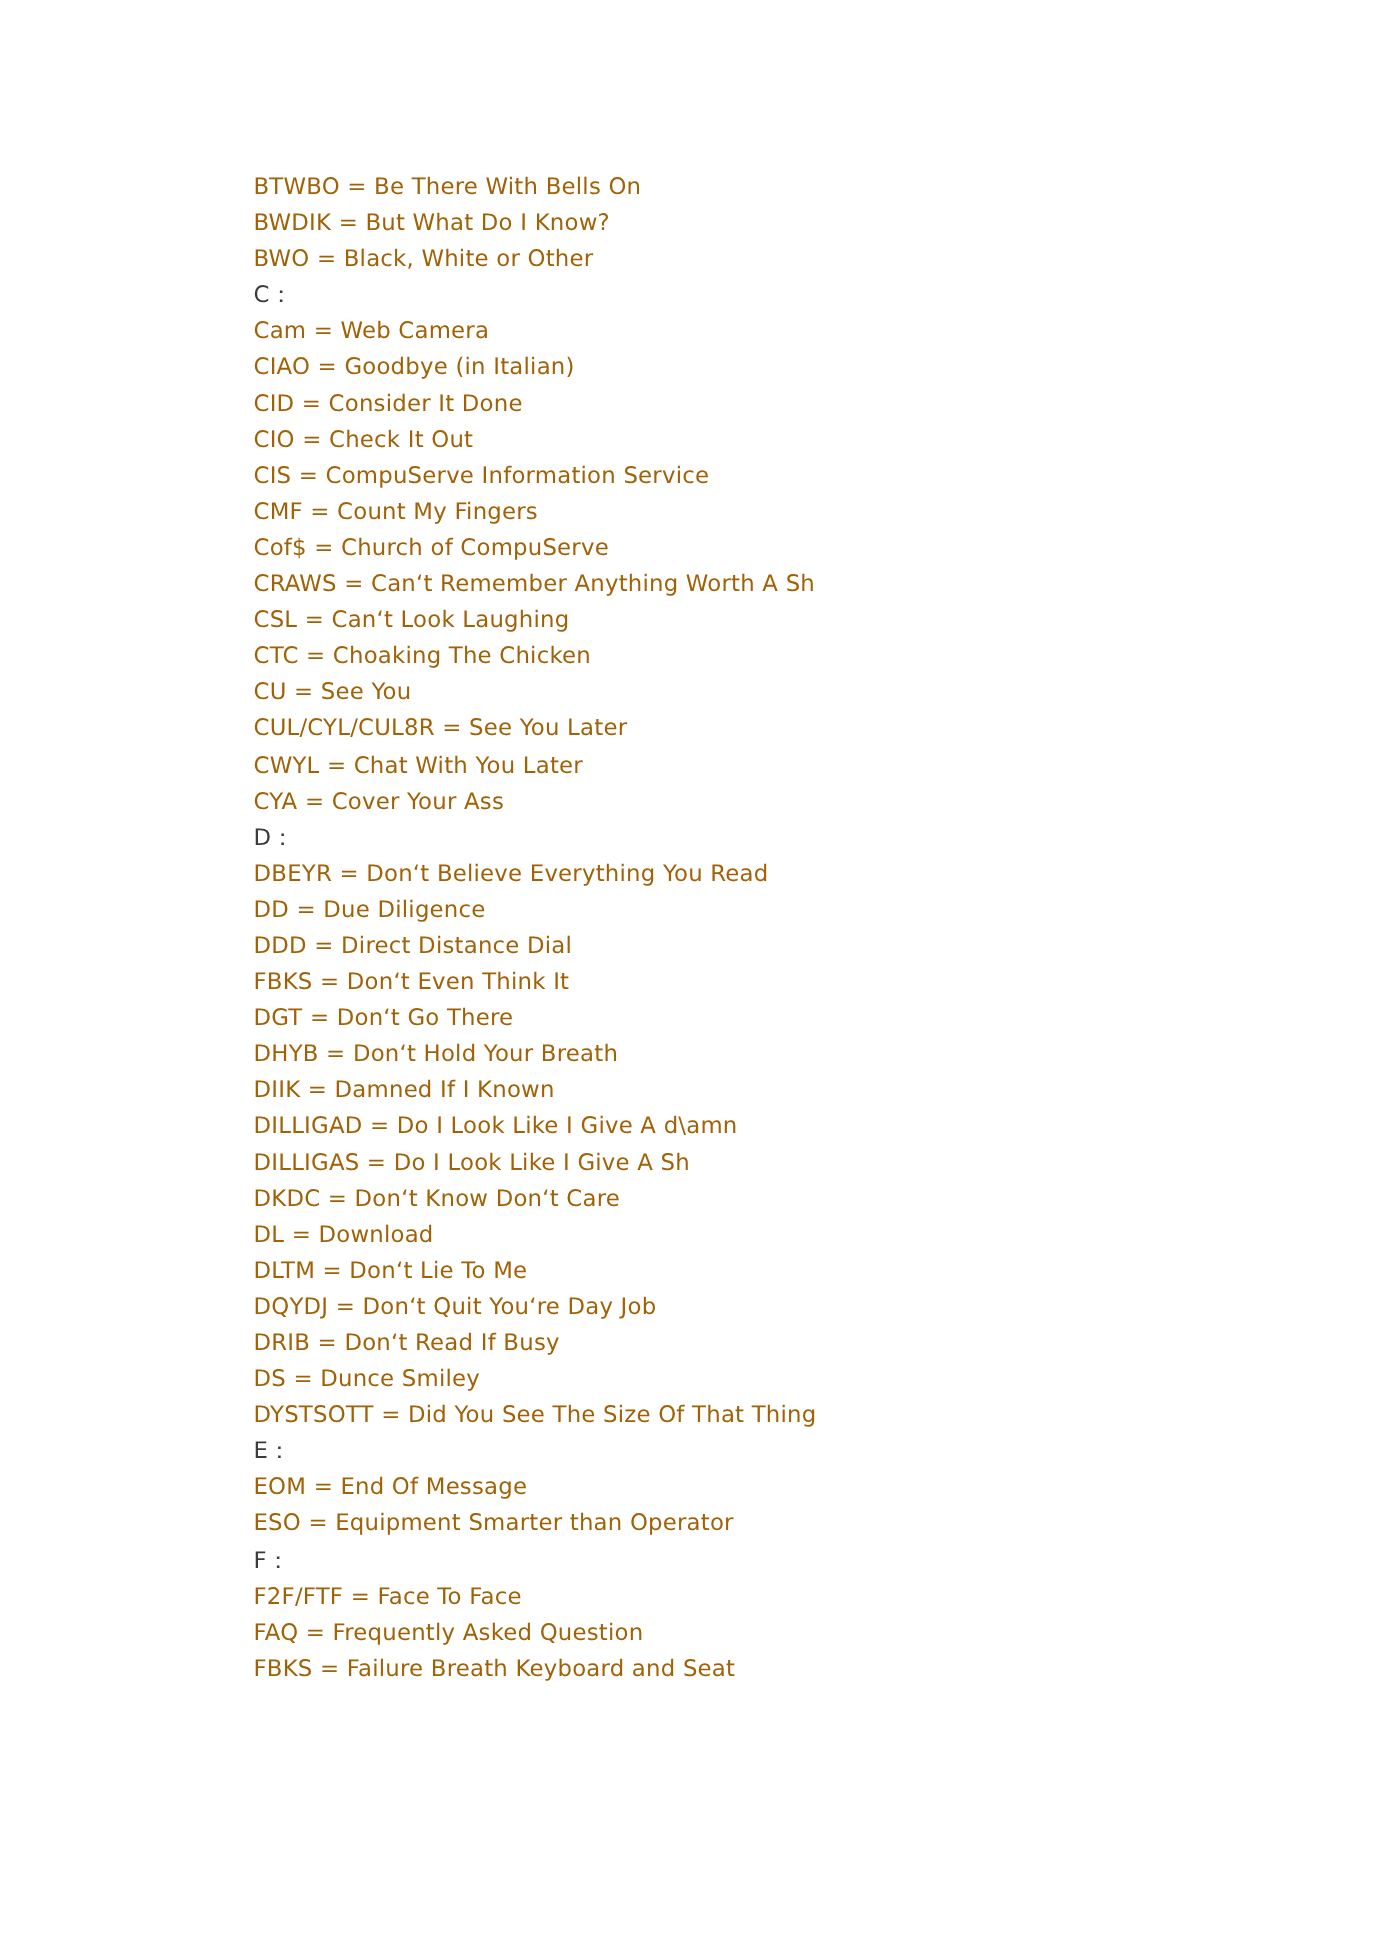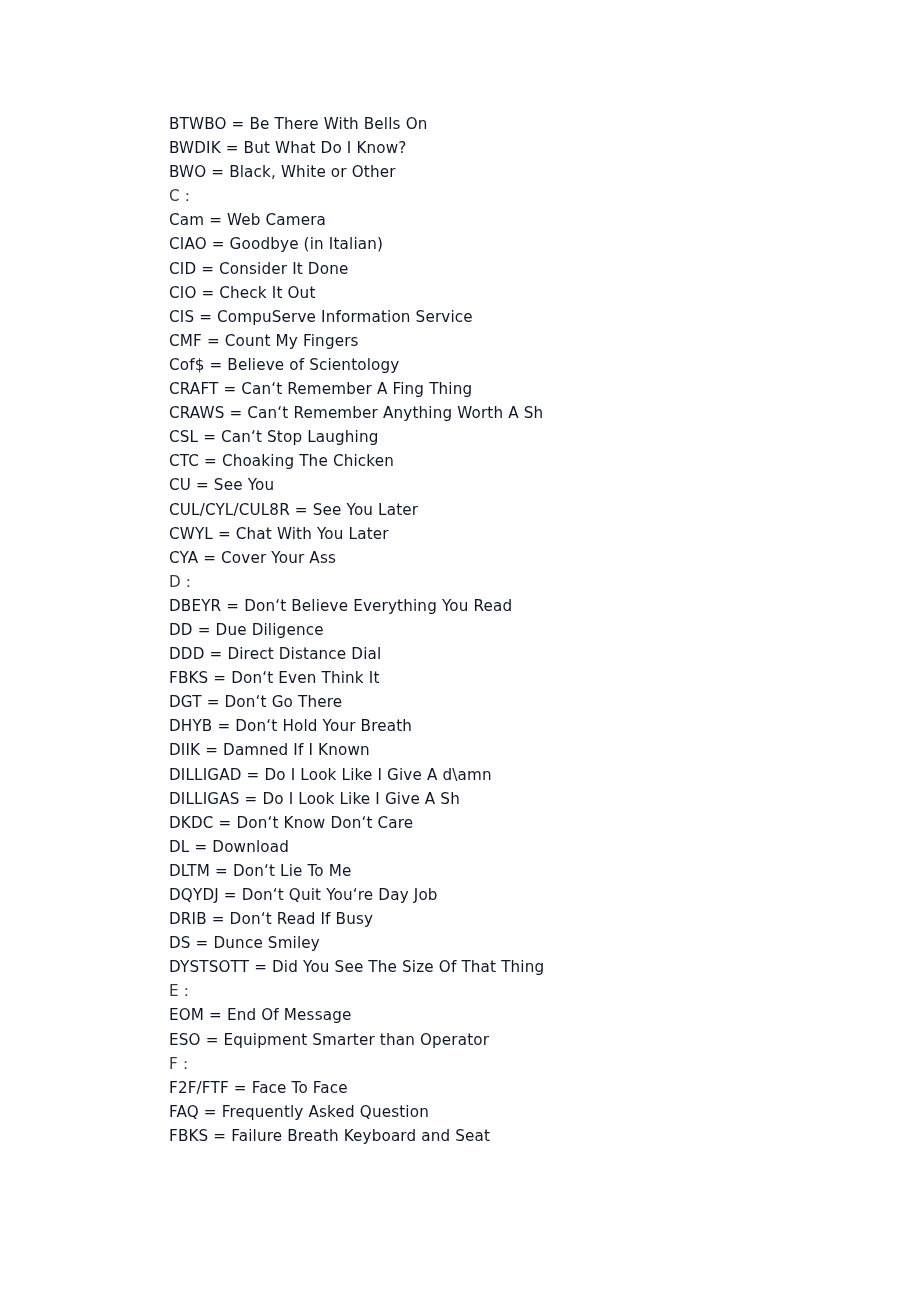--- a/index.html
+++ b/index.html
@@ -29,21 +29,21 @@
     position: absolute;
     left: 169px;
     top: 112px;
     width: 700px;
   }
 
   .entry-line {
     font-family: "DejaVu Sans", "Liberation Sans", sans-serif;
     font-size: 15.2px;
     line-height: 24.1px;
-    color: #0f172a;
+    color: #a16207;
     white-space: pre;
     letter-spacing: 0.01em;
     font-weight: 400;
   }
 
   .entry-line.section-head {
     color: #3b3b3b;
   }
 </style>
 </head>
@@ -55,24 +55,23 @@
   <div class="entry-line">BTWBO = Be There With Bells On</div>
       <div class="entry-line">BWDIK = But What Do I Know?</div>
       <div class="entry-line">BWO = Black, White or Other</div>
       <div class="entry-line section-head">C：</div>
       <div class="entry-line">Cam = Web Camera</div>
       <div class="entry-line">CIAO = Goodbye (in Italian)</div>
       <div class="entry-line">CID = Consider It Done</div>
       <div class="entry-line">CIO = Check It Out</div>
       <div class="entry-line">CIS = CompuServe Information Service</div>
       <div class="entry-line">CMF = Count My Fingers</div>
-      <div class="entry-line">Cof$ = Believe of Scientology</div>
-      <div class="entry-line">CRAFT = Can‘t Remember A Fing Thing</div>
+      <div class="entry-line">Cof$ = Church of CompuServe</div>
       <div class="entry-line">CRAWS = Can‘t Remember Anything Worth A Sh</div>
-      <div class="entry-line">CSL = Can‘t Stop Laughing</div>
+      <div class="entry-line">CSL = Can‘t Look Laughing</div>
       <div class="entry-line">CTC = Choaking The Chicken</div>
       <div class="entry-line">CU = See You</div>
       <div class="entry-line">CUL/CYL/CUL8R = See You Later</div>
       <div class="entry-line">CWYL = Chat With You Later</div>
       <div class="entry-line">CYA = Cover Your Ass</div>
       <div class="entry-line section-head">D：</div>
       <div class="entry-line">DBEYR = Don‘t Believe Everything You Read</div>
       <div class="entry-line">DD = Due Diligence</div>
       <div class="entry-line">DDD = Direct Distance Dial</div>
       <div class="entry-line">FBKS = Don‘t Even Think It</div>

